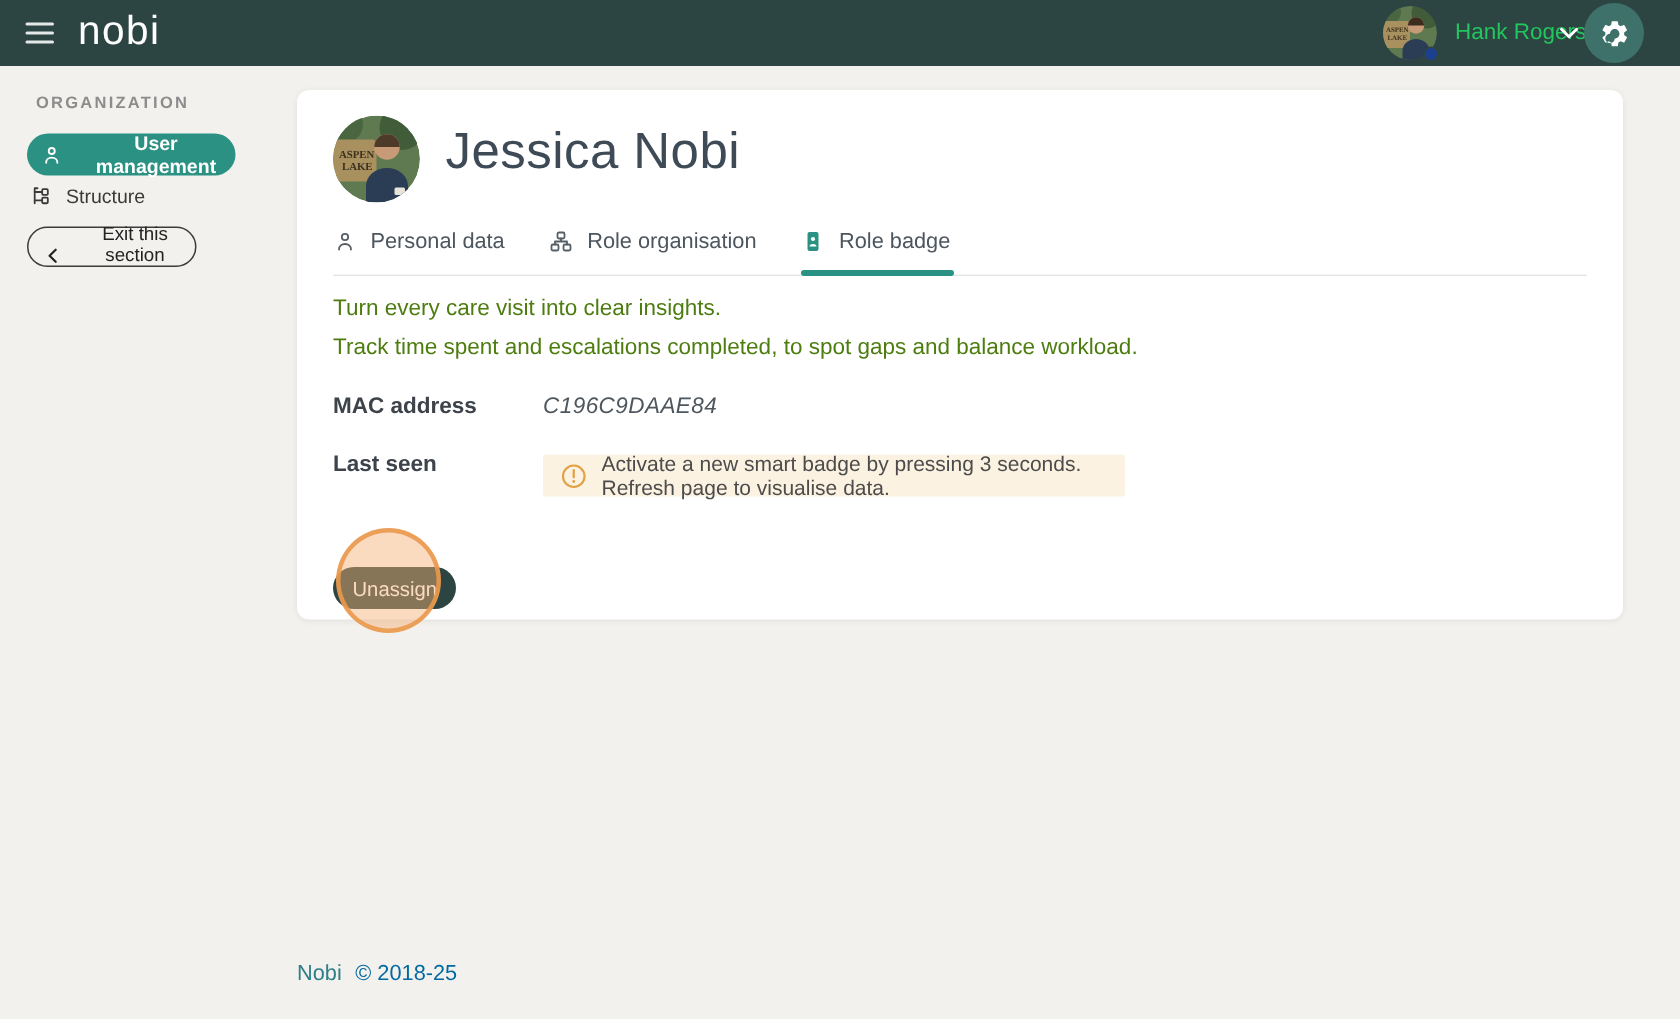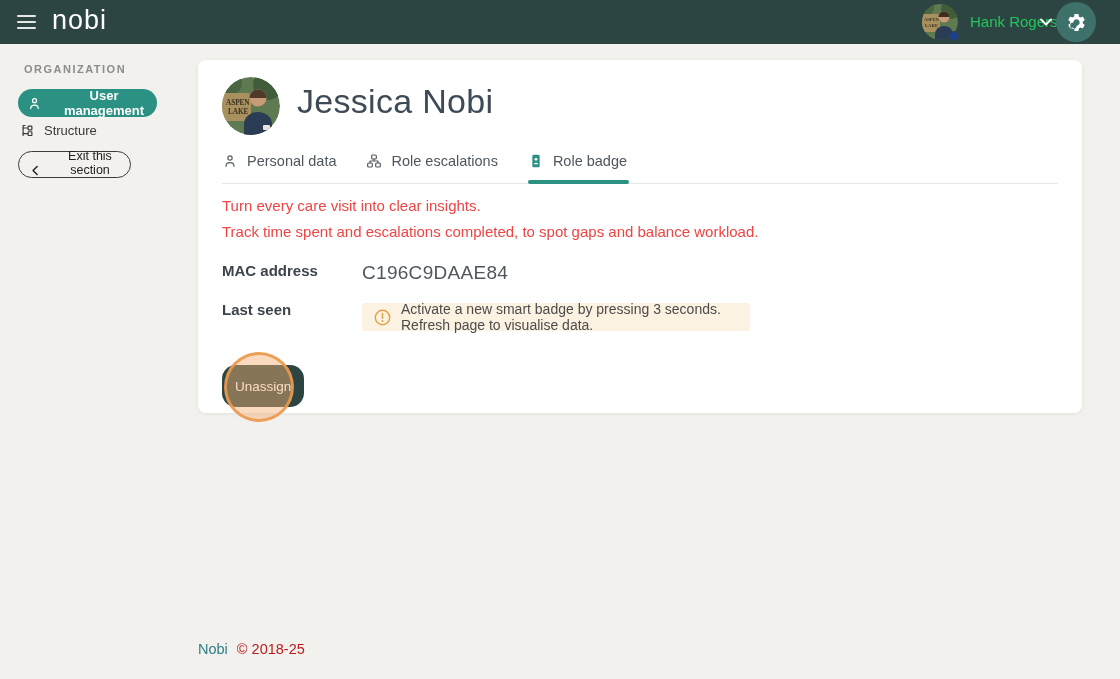--- a/index.html
+++ b/index.html
@@ -46,45 +46,45 @@
     color:#3e4a56; letter-spacing:0.3px; line-height:1.2; }
 
   .tabs { position:absolute; left:24px; top:84px; width:836px; height:40px;
     border-bottom:1px solid #e6e6e6; display:flex; gap:28px; }
   .tab { position:relative; display:flex; align-items:center; gap:9px; padding:0 2px 6px 0;
     font-size:14.5px; color:#4d565e; cursor:pointer; }
   .tab .ticon { color:#565e66; display:flex; }
   .tab.active::after { content:""; position:absolute; left:0; right:0; bottom:-1px; height:4px;
     background:#2b9183; border-radius:2px; }
 
-  .desc { position:absolute; left:24px; top:133px; font-size:15px; line-height:26px; color:#ef4444; }
+  .desc { position:absolute; left:24px; top:133px; font-size:15px; line-height:26px; color:#4d7c0f; }
   .desc span { display:block; }
 
   .f-label { position:absolute; left:24px; font-size:15px; font-weight:700; color:#3d434a;text-align:right; }
-  .f-value { position:absolute; left:164px; font-size:19px; color:#4f575e; letter-spacing:0.3px; }
+  .f-value { position:absolute; left:164px; font-size:15px; color:#4f575e; letter-spacing:0.3px;font-style:italic; }
   .row-mac .f-label, .row-mac .f-value { top:202px; }
   .row-ls .f-label { top:241px; }
 
   .warning-box { position:absolute; left:164px; top:243px; width:388px; height:28px;
     background:#fcf2e1; border-radius:2px; display:flex; align-items:center; gap:10px;
     padding:0 12px; font-size:14px; color:#4c4c4c; }
   .warning-box .wicon { display:flex; flex-shrink:0; }
 
-  .unassign { position:absolute; left:24px; top:305px; height:42px; padding:0 13px;
+  .unassign { position:absolute; left:24px; top:318px; height:28px; padding:0 13px;
     background:#2d4542; color:#ffffff; border:none; border-radius:14px; font-size:13.5px;
     font-weight:500; cursor:pointer; font-family:inherit; }
 
   
   .click-ring { position:absolute; left:224px; top:352px; width:70px; height:70px; border-radius:50%;
     background:rgba(246,176,116,0.45); border:3px solid rgba(234,152,77,0.9); z-index:20; pointer-events:none; }
 
   
   .footer { position:absolute; left:198px; top:641px; font-size:14.5px; }
   .footer a { color:#2e7f87; text-decoration:none; cursor:pointer; }
-  .footer .copy { color:#b91c1c; margin-left:5px; }
+  .footer .copy { color:#0369a1; margin-left:5px; }
 </style>
 </head>
 <body>
 
 <div class="app">
 
   <header class="topbar">
     <button class="hamburger">
       <span></span>
         <span></span>
@@ -190,21 +190,21 @@
 
       <div class="tab">
         <span class="ticon">
           <svg viewBox="0 0 24 24" width="16" height="16" fill="none" stroke="currentColor" stroke-width="1.8" stroke-linecap="round" stroke-linejoin="round">
             <rect x="8.5" y="3" width="7" height="6" rx="1.5"></rect>
             <rect x="2.5" y="15" width="7" height="6" rx="1.5"></rect>
             <rect x="14.5" y="15" width="7" height="6" rx="1.5"></rect>
             <path d="M12 9v3 M6 15v-3h12v3"></path>
           </svg>
         </span>
-        <span>Role escalations</span>
+        <span>Role organisation</span>
       </div>
 
       <div class="tab active">
         <span class="ticon">
           <svg viewBox="0 0 24 24" width="16" height="16">
             <rect x="6.5" y="2.5" width="11" height="19" rx="2" fill="#2b9183"></rect>
             <circle cx="12" cy="9.5" r="2.1" fill="#ffffff"></circle>
             <path d="M8.3 17 a3.8 3.2 0 017.4 0 z" fill="#ffffff"></path>
           </svg>
         </span>

